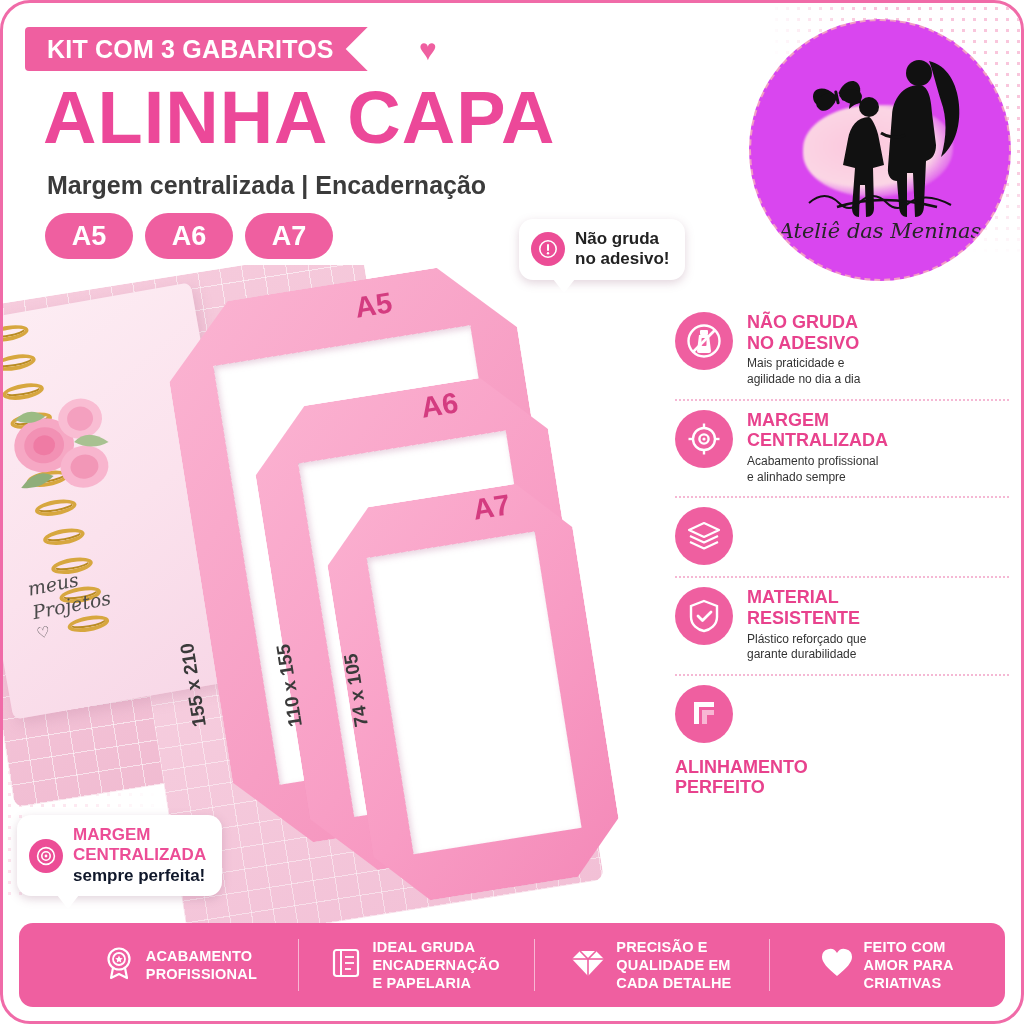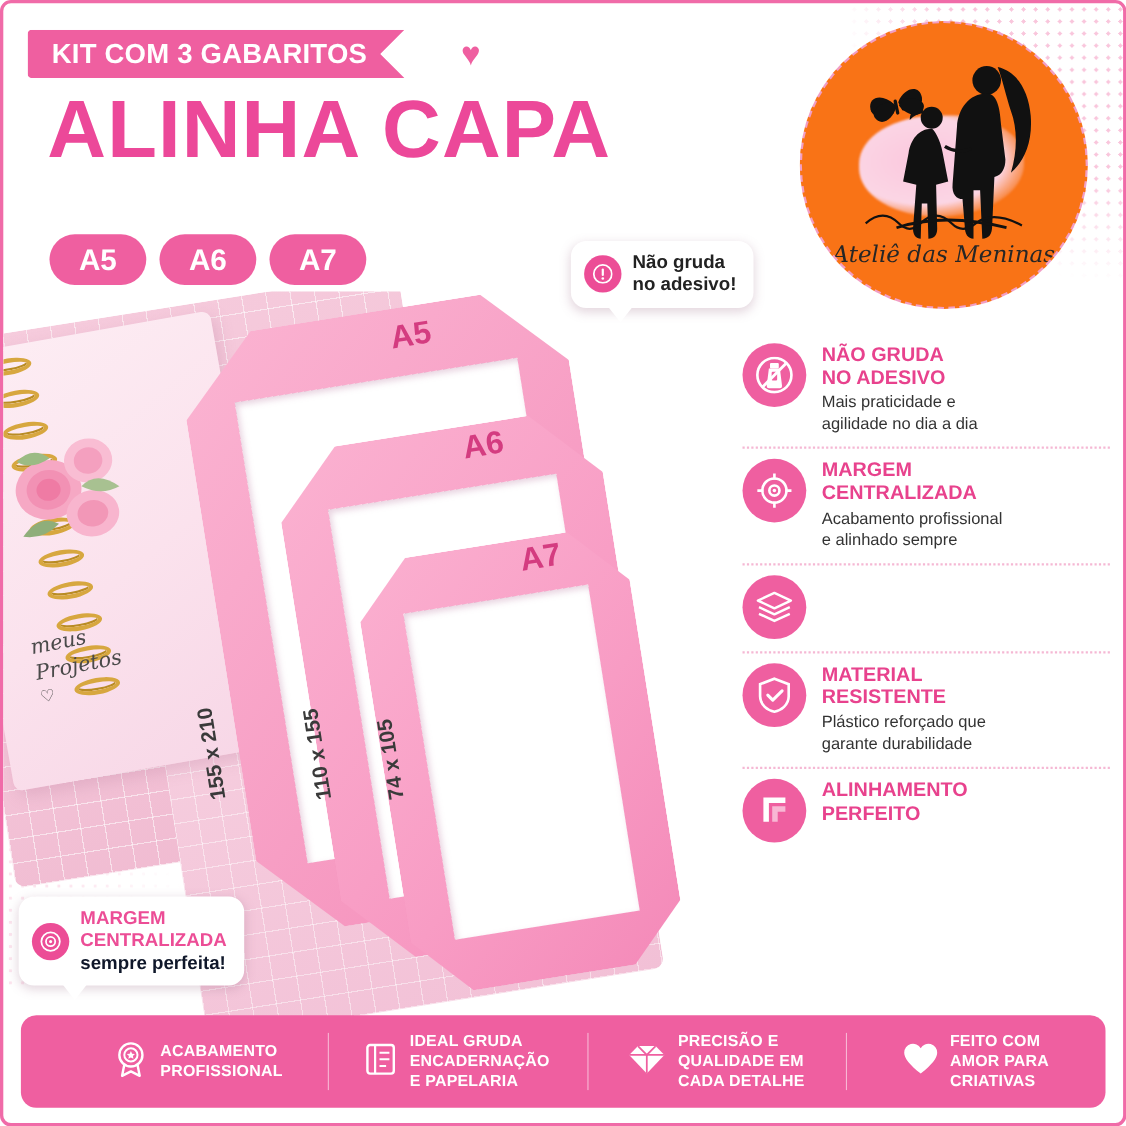--- a/index.html
+++ b/index.html
@@ -10,21 +10,21 @@
     position: relative;
     overflow: hidden;
   }
   .canvas {
     position: absolute;
     inset: 0;
     width: 1024px;
     height: 1024px;
     background: #ffffff;
     border: 3px solid #f06ba8;
-    border-radius: 10px;
+    border-radius: 30px;
     overflow: hidden;
   }
 
   
   .dots-tr {
     position: absolute;
     top: 0; right: 0;
     width: 250px; height: 250px;
     background-image: radial-gradient(#f8bcd6 1.7px, transparent 1.8px);
     background-size: 11px 11px;
@@ -98,25 +98,25 @@
     font-weight: bold;
     display: flex;
     align-items: center;
     justify-content: center;
     padding: 0 14px;
   }
 
   
   .logo {
     position: absolute;
-    top: 16px; right: 32px;
+    top: 16px; right: 10px;
     width: 262px; height: 262px;
     border-radius: 50%;
     border: 2px dashed #f29ec4;
-    background: #f97316;
+    background: #d946ef;
     overflow: hidden;
   }
   .logo-splash {
     position: absolute;
     left: 52px; top: 84px;
     width: 150px; height: 92px;
     border-radius: 50% 45% 55% 50%;
     background: radial-gradient(ellipse at 40% 45%, #fbc7dd 0%, #fbd6e5 55%, rgba(253,230,240,0) 78%);
     filter: blur(1px);
   }
@@ -333,40 +333,40 @@
     left: 672px; top: 300px;
     width: 334px;
   }
   .feature {
     display: flex;
     gap: 14px;
     align-items: flex-start;
     padding: 9px 0 11px 0;
     border-bottom: 2px dotted #f5b8d4;
   }
-  .feature:last-child { border-bottom: none; }
+  .feature:last-child { border-bottom: none; flex-direction: column; }
   .f-icon {
     width: 58px; height: 58px;
     border-radius: 50%;
     background: #ef5fa0;
     display: flex;
     align-items: center;
     justify-content: center;
     flex: 0 0 auto;
   }
   .f-title {
     font-size: 18px;
     font-weight: bold;
     color: #e8428d;
     line-height: 1.15;
     text-transform: uppercase;
   }
   .f-desc {
     margin-top: 3px;
-    font-size: 15px;
+    font-size: 12px;
     color: #333;
     line-height: 1.3;
   }
 
   
   .footer {
     position: absolute;
     left: 16px; right: 16px; bottom: 14px;
     height: 84px;
     background: #ef5fa0;
@@ -403,20 +403,21 @@
 <body>
 
 <div class="canvas">
 
   <div class="dots-tr"></div>
   <div class="dots-bl"></div>
 
   <div class="kit-ribbon">KIT COM 3 GABARITOS</div>
   <div class="kit-heart">♥</div>
   <div class="main-title">ALINHA CAPA</div>
+  <div class="subtitle">Margem centralizada | Encadernação</div>
 
   <div class="size-pills">
     <div class="pill">A5</div>
     <div class="pill">A6</div>
     <div class="pill">A7</div>
   </div>
 
   <div class="logo">
     <div class="logo-splash"></div>
     <svg width="262" height="262" viewBox="0 0 262 262" style="position:absolute;left:0;top:0">

